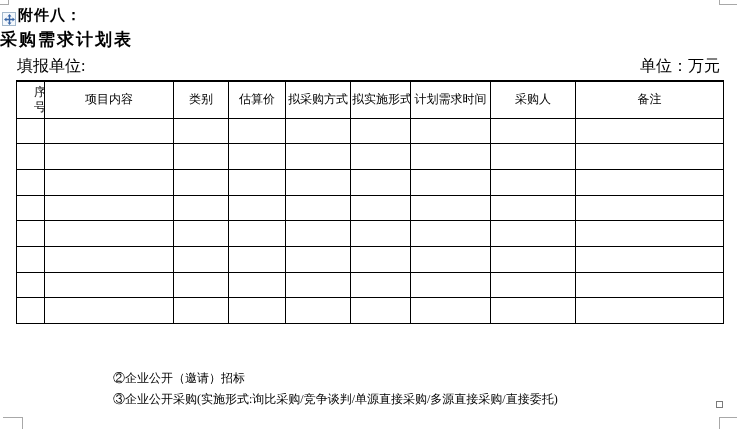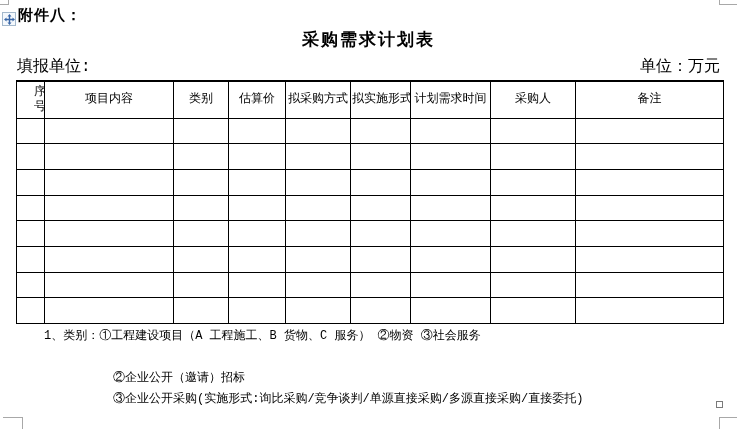--- a/index.html
+++ b/index.html
@@ -2,41 +2,41 @@
 <html><head>
 <meta charset="utf-8">
 <style>
   html, body { margin: 0; padding: 0; background: #fff; }
   .page {
     position: relative;
     width: 737px;
     height: 429px;
     background: #ffffff;
     overflow: hidden;
-    font-family: Liberation Mono, monospace;
+    font-family: Liberation Serif, serif;
     color: #000;
   }
   
   .corner { position: absolute; }
   .corner.tl { left: 0;   top: 0;   width: 8px;  height: 4px;
                border-right: 1px solid #a8a8a8; border-bottom: 1px solid #a8a8a8; }
   .corner.tr { left: 719px; top: 0; width: 18px; height: 4px;
                border-left: 1px solid #a8a8a8;  border-bottom: 1px solid #a8a8a8; }
   .corner.bl { left: 3px; top: 417px; width: 19px; height: 12px;
                border-top: 1px solid #a8a8a8;   border-right: 1px solid #a8a8a8; }
   .corner.br { left: 719px; top: 417px; width: 18px; height: 12px;
                border-top: 1px solid #a8a8a8;   border-left: 1px solid #a8a8a8; }
   
   .attachment {
     position: absolute; left: 18px; top: 6px;
     font-size: 15px; font-weight: bold; letter-spacing: 1px;
   }
   .title {
     position: absolute; left: 0; top: 28px; width: 737px;
-    text-align: center; font-size: 17px; font-weight: bold; letter-spacing: 2px;
+    text-align: left; font-size: 17px; font-weight: bold; letter-spacing: 2px;
   }
   .report-unit { position: absolute; left: 17px; top: 56px; font-size: 16px; }
   .money-unit  { position: absolute; right: 17px; top: 56px; font-size: 16px; }
   
   .move-handle {
     position: absolute; left: 2px; top: 12px; width: 14px; height: 14px;
     border: 1px solid #a3b8cc; background: #f4f8fc; box-sizing: border-box;
     display: flex; align-items: center; justify-content: center;
   }
   .resize-handle {
@@ -201,17 +201,16 @@
           <td></td>
           <td></td>
           <td></td>
           <td></td>
         </tr>
       </tbody>
   </table>
 
   <div class="resize-handle"></div>
 
-  <div class="note n1">1、类别：①工程建设项目（A 工程施工、B 货物、C 服务） ②物资 ③社会服务</div>
   <div class="note n3">②企业公开（邀请）招标</div>
   <div class="note n4">③企业公开采购(实施形式:询比采购/竞争谈判/单源直接采购/多源直接采购/直接委托)</div>
 
 </div>
 
 </body></html>

